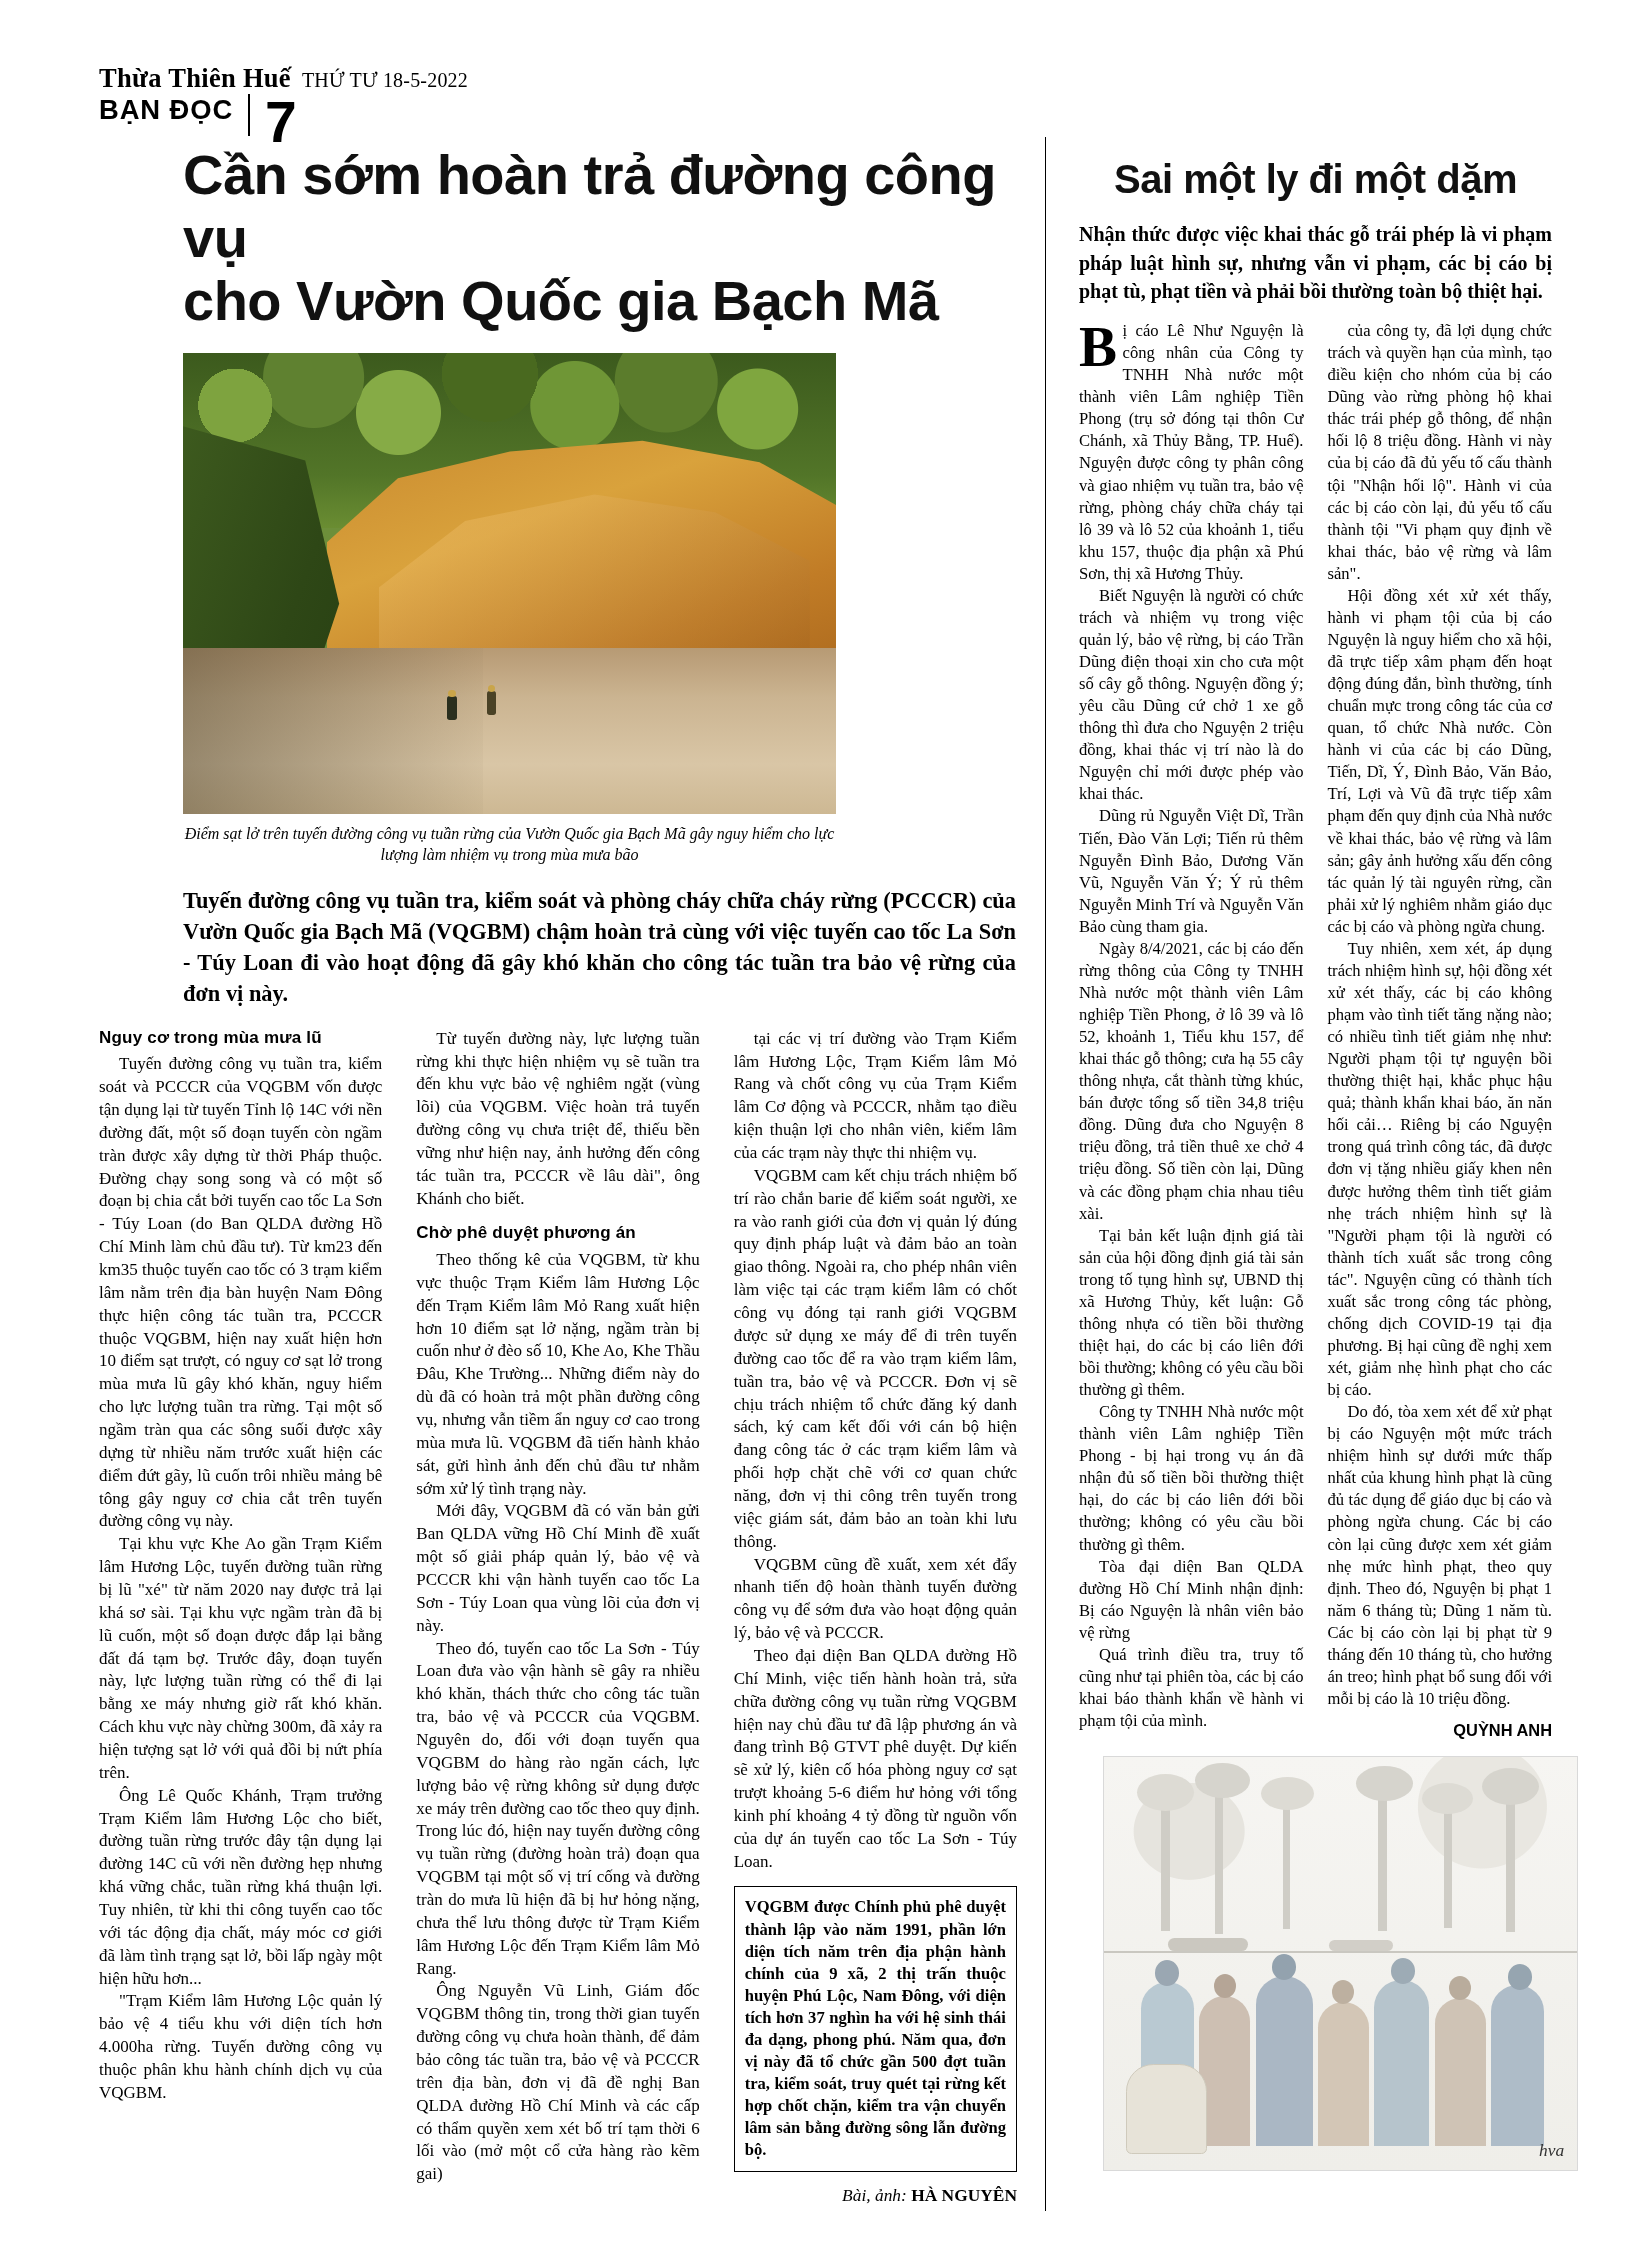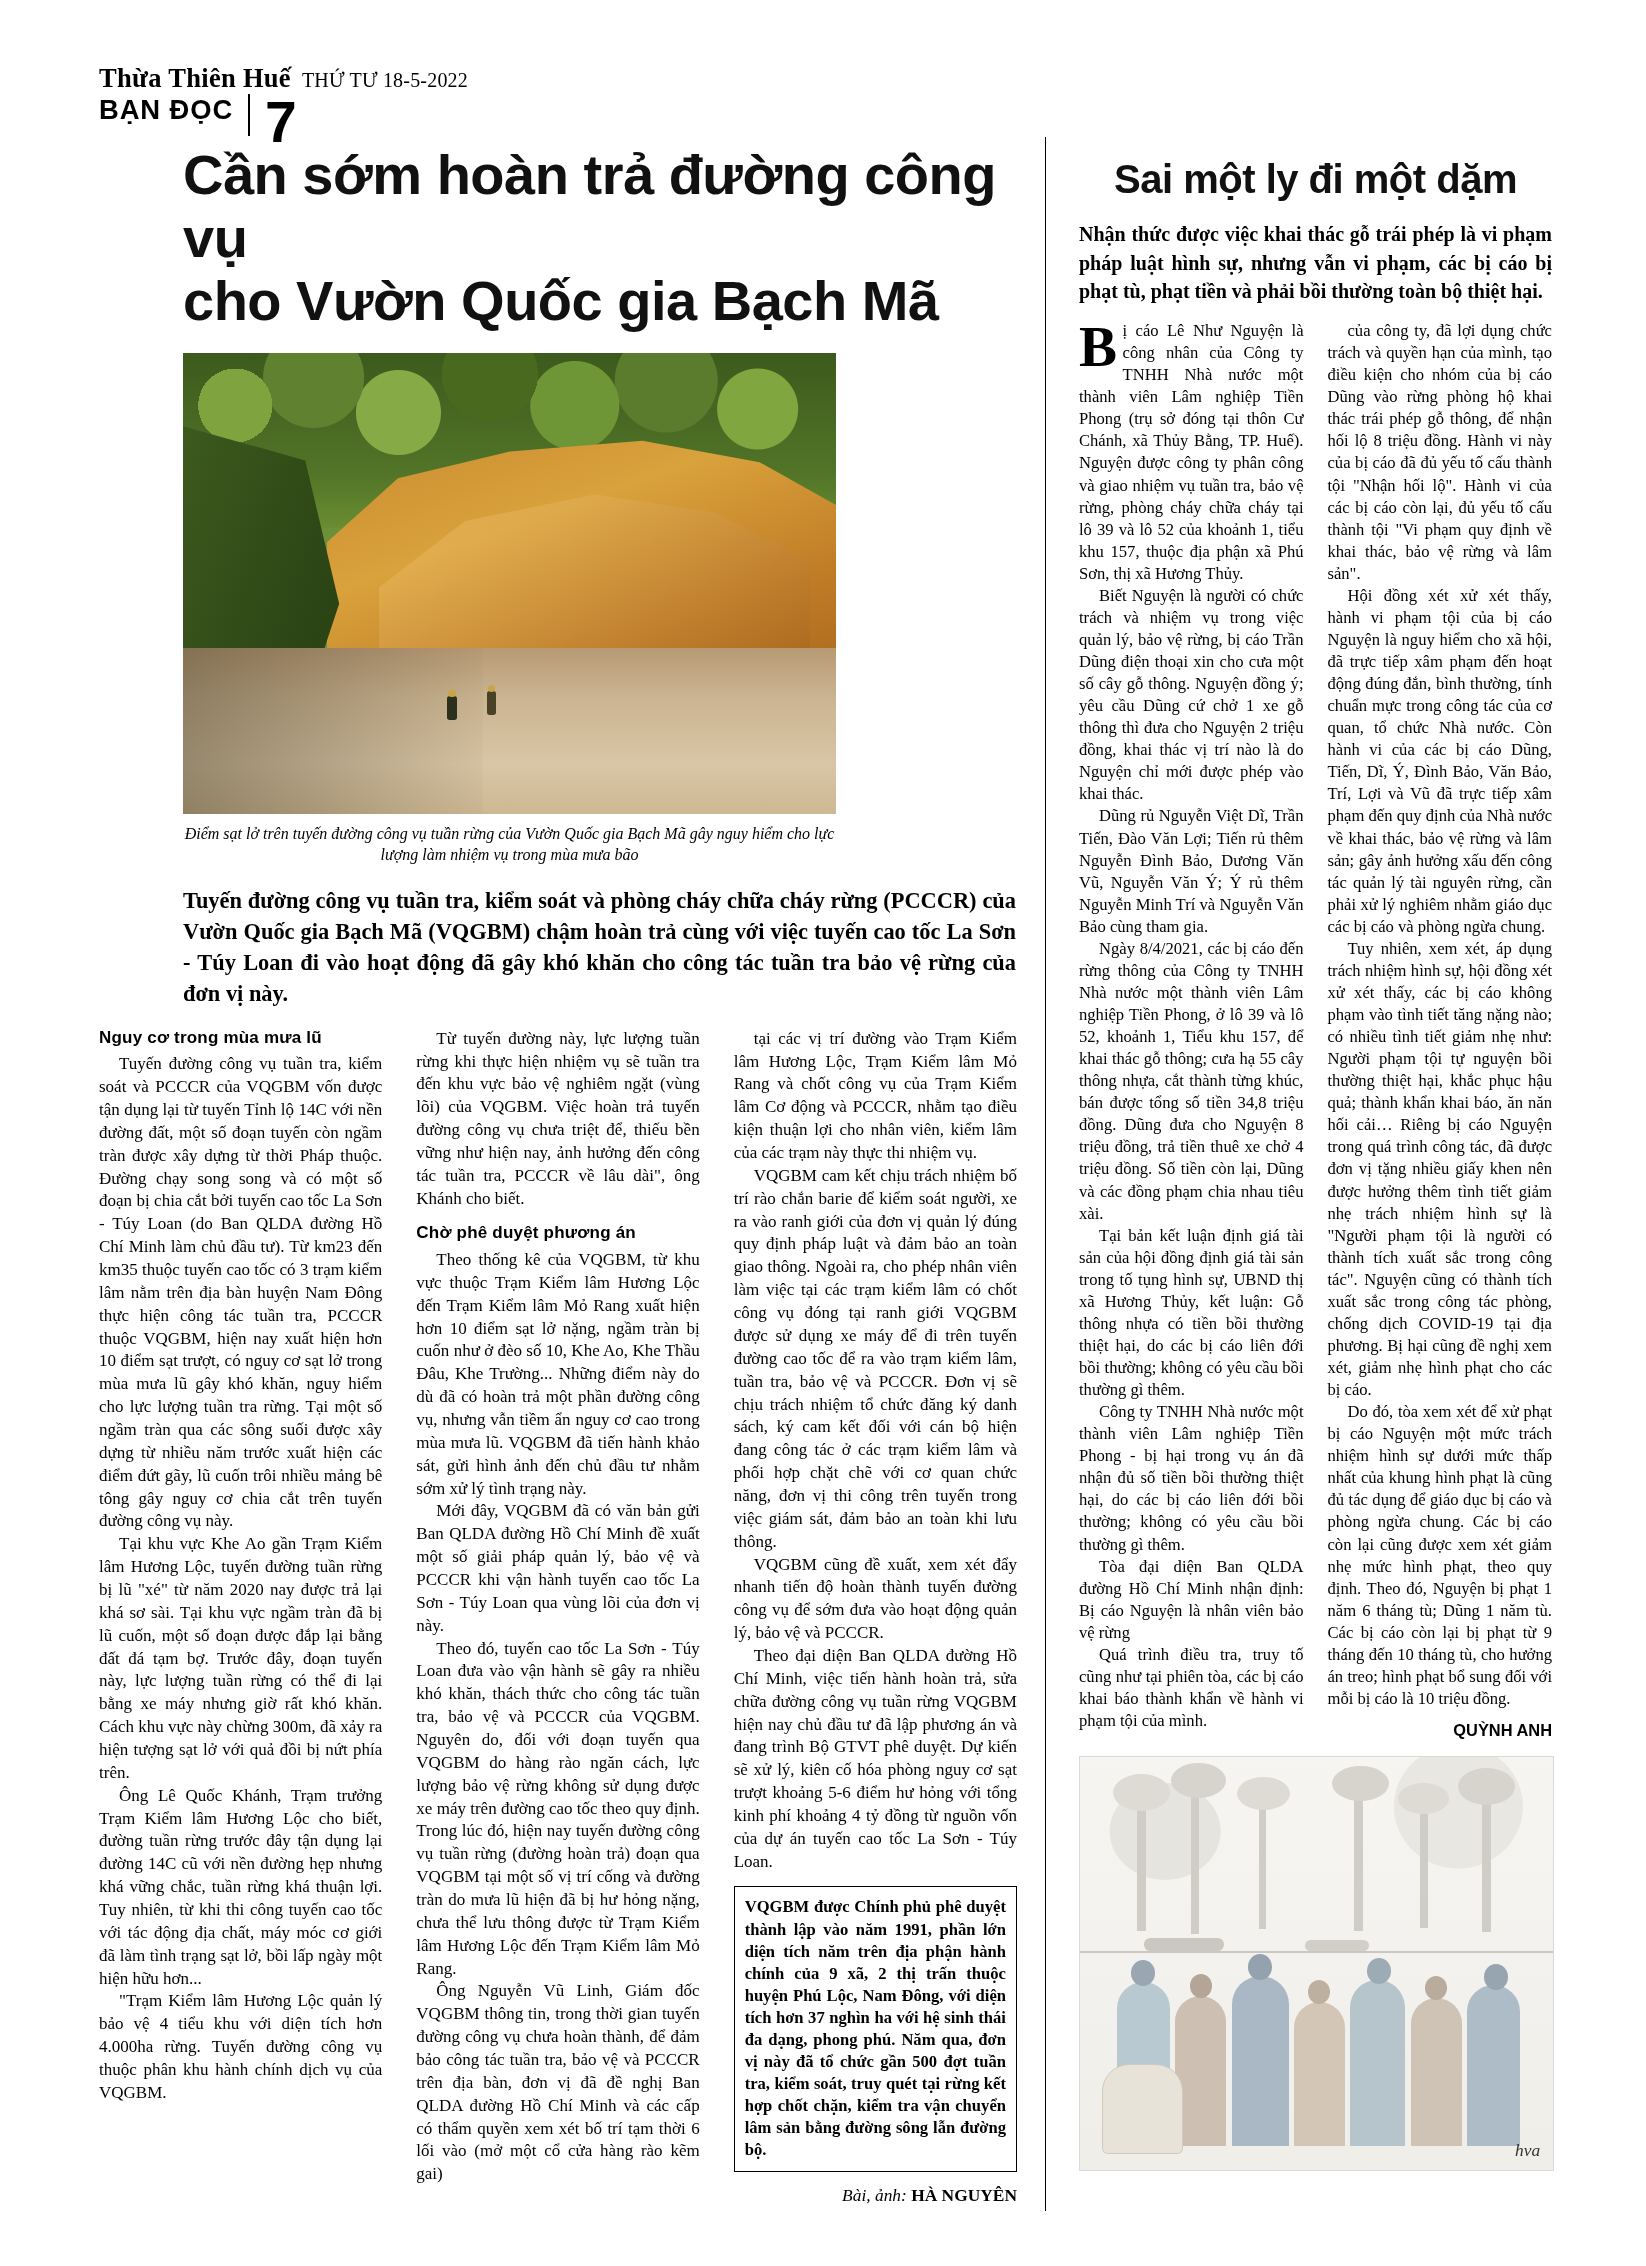--- a/index.html
+++ b/index.html
@@ -298,20 +298,21 @@
 
   
   .illus {
     margin-top: 16.4px;
     width: 473px;
     height: 413px;
     border: 0.9px solid #d9d9d9;
     background: #86efac;
     position: relative;
     overflow: hidden;
+    margin-left: 24px;
   }
   .il-bg {
     position:absolute; inset:0;
     background:
       radial-gradient(ellipse at 18% 18%, #e6e4de 0 55px, transparent 56px),
       radial-gradient(ellipse at 80% 12%, #e9e7e1 0 64px, transparent 65px),
       linear-gradient(180deg,#f6f5f2 0%, #efeee9 100%);
   }
   .il-tree {
     position:absolute; background:#cfcdc6;
@@ -375,21 +376,21 @@
           <p class="body">Tuyến đường công vụ tuần tra, kiểm soát và PCCCR của VQGBM vốn được tận dụng lại từ tuyến Tỉnh lộ 14C với nền đường đất, một số đoạn tuyến còn ngầm tràn được xây dựng từ thời Pháp thuộc. Đường chạy song song và có một số đoạn bị chia cắt bởi tuyến cao tốc La Sơn - Túy Loan (do Ban QLDA đường Hồ Chí Minh làm chủ đầu tư). Từ km23 đến km35 thuộc tuyến cao tốc có 3 trạm kiểm lâm nằm trên địa bàn huyện Nam Đông thực hiện công tác tuần tra, PCCCR thuộc VQGBM, hiện nay xuất hiện hơn 10 điểm sạt trượt, có nguy cơ sạt lở trong mùa mưa lũ gây khó khăn, nguy hiểm cho lực lượng tuần tra rừng. Tại một số ngầm tràn qua các sông suối được xây dựng từ nhiều năm trước xuất hiện các điểm đứt gãy, lũ cuốn trôi nhiều mảng bê tông gây nguy cơ chia cắt trên tuyến đường công vụ này.</p>
           <p class="body">Tại khu vực Khe Ao gần Trạm Kiểm lâm Hương Lộc, tuyến đường tuần rừng bị lũ "xé" từ năm 2020 nay được trả lại khá sơ sài. Tại khu vực ngầm tràn đã bị lũ cuốn, một số đoạn được đắp lại bằng đất đá tạm bợ. Trước đây, đoạn tuyến này, lực lượng tuần rừng có thể đi lại bằng xe máy nhưng giờ rất khó khăn. Cách khu vực này chừng 300m, đã xảy ra hiện tượng sạt lở với quả đồi bị nứt phía trên.</p>
           <p class="body">Ông Lê Quốc Khánh, Trạm trưởng Trạm Kiểm lâm Hương Lộc cho biết, đường tuần rừng trước đây tận dụng lại đường 14C cũ với nền đường hẹp nhưng khá vững chắc, tuần rừng khá thuận lợi. Tuy nhiên, từ khi thi công tuyến cao tốc với tác động địa chất, máy móc cơ giới đã làm tình trạng sạt lở, bồi lấp ngày một hiện hữu hơn...</p>
           <p class="body">"Trạm Kiểm lâm Hương Lộc quản lý bảo vệ 4 tiểu khu với diện tích hơn 4.000ha rừng. Tuyến đường công vụ thuộc phân khu hành chính dịch vụ của VQGBM.</p>
         </div>
 
         <div class="col">
           <p class="body">Từ tuyến đường này, lực lượng tuần rừng khi thực hiện nhiệm vụ sẽ tuần tra đến khu vực bảo vệ nghiêm ngặt (vùng lõi) của VQGBM. Việc hoàn trả tuyến đường công vụ chưa triệt để, thiếu bền vững như hiện nay, ảnh hưởng đến công tác tuần tra, PCCCR về lâu dài", ông Khánh cho biết.</p>
           <div class="subhead spaced">Chờ phê duyệt phương án</div>
           <p class="body">Theo thống kê của VQGBM, từ khu vực thuộc Trạm Kiểm lâm Hương Lộc đến Trạm Kiểm lâm Mỏ Rang xuất hiện hơn 10 điểm sạt lở nặng, ngầm tràn bị cuốn như ở đèo số 10, Khe Ao, Khe Thầu Đâu, Khe Trường... Những điểm này do dù đã có hoàn trả một phần đường công vụ, nhưng vẫn tiềm ẩn nguy cơ cao trong mùa mưa lũ. VQGBM đã tiến hành khảo sát, gửi hình ảnh đến chủ đầu tư nhằm sớm xử lý tình trạng này.</p>
-          <p class="body">Mới đây, VQGBM đã có văn bản gửi Ban QLDA đường Hồ Chí Minh đề xuất một số giải pháp quản lý, bảo vệ và PCCCR khi vận hành tuyến cao tốc La Sơn - Túy Loan qua vùng lõi của đơn vị này.</p>
+          <p class="body">Mới đây, VQGBM đã có văn bản gửi Ban QLDA vững Hồ Chí Minh đề xuất một số giải pháp quản lý, bảo vệ và PCCCR khi vận hành tuyến cao tốc La Sơn - Túy Loan qua vùng lõi của đơn vị này.</p>
           <p class="body">Theo đó, tuyến cao tốc La Sơn - Túy Loan đưa vào vận hành sẽ gây ra nhiều khó khăn, thách thức cho công tác tuần tra, bảo vệ và PCCCR của VQGBM. Nguyên do, đối với đoạn tuyến qua VQGBM do hàng rào ngăn cách, lực lượng bảo vệ rừng không sử dụng được xe máy trên đường cao tốc theo quy định. Trong lúc đó, hiện nay tuyến đường công vụ tuần rừng (đường hoàn trả) đoạn qua VQGBM tại một số vị trí cống và đường tràn do mưa lũ hiện đã bị hư hỏng nặng, chưa thể lưu thông được từ Trạm Kiểm lâm Hương Lộc đến Trạm Kiểm lâm Mỏ Rang.</p>
           <p class="body">Ông Nguyễn Vũ Linh, Giám đốc VQGBM thông tin, trong thời gian tuyến đường công vụ chưa hoàn thành, để đảm bảo công tác tuần tra, bảo vệ và PCCCR trên địa bàn, đơn vị đã đề nghị Ban QLDA đường Hồ Chí Minh và các cấp có thẩm quyền xem xét bố trí tạm thời 6 lối vào (mở một cổ cửa hàng rào kẽm gai)</p>
         </div>
 
         <div class="col">
           <p class="body">tại các vị trí đường vào Trạm Kiểm lâm Hương Lộc, Trạm Kiểm lâm Mỏ Rang và chốt công vụ của Trạm Kiểm lâm Cơ động và PCCCR, nhằm tạo điều kiện thuận lợi cho nhân viên, kiểm lâm của các trạm này thực thi nhiệm vụ.</p>
           <p class="body">VQGBM cam kết chịu trách nhiệm bố trí rào chắn barie để kiểm soát người, xe ra vào ranh giới của đơn vị quản lý đúng quy định pháp luật và đảm bảo an toàn giao thông. Ngoài ra, cho phép nhân viên làm việc tại các trạm kiểm lâm có chốt công vụ đóng tại ranh giới VQGBM được sử dụng xe máy để đi trên tuyến đường cao tốc để ra vào trạm kiểm lâm, tuần tra, bảo vệ và PCCCR. Đơn vị sẽ chịu trách nhiệm tổ chức đăng ký danh sách, ký cam kết đối với cán bộ hiện đang công tác ở các trạm kiểm lâm và phối hợp chặt chẽ với cơ quan chức năng, đơn vị thi công trên tuyến trong việc giám sát, đảm bảo an toàn khi lưu thông.</p>
           <p class="body">VQGBM cũng đề xuất, xem xét đẩy nhanh tiến độ hoàn thành tuyến đường công vụ để sớm đưa vào hoạt động quản lý, bảo vệ và PCCCR.</p>
           <p class="body">Theo đại diện Ban QLDA đường Hồ Chí Minh, việc tiến hành hoàn trả, sửa chữa đường công vụ tuần rừng VQGBM hiện nay chủ đầu tư đã lập phương án và đang trình Bộ GTVT phê duyệt. Dự kiến sẽ xử lý, kiên cố hóa phòng nguy cơ sạt trượt khoảng 5-6 điểm hư hỏng với tổng kinh phí khoảng 4 tỷ đồng từ nguồn vốn của dự án tuyến cao tốc La Sơn - Túy Loan.</p>
           <div class="boxnote">VQGBM được Chính phủ phê duyệt thành lập vào năm 1991, phần lớn diện tích năm trên địa phận hành chính của 9 xã, 2 thị trấn thuộc huyện Phú Lộc, Nam Đông, với diện tích hơn 37 nghìn ha với hệ sinh thái đa dạng, phong phú. Năm qua, đơn vị này đã tổ chức gần 500 đợt tuần tra, kiểm soát, truy quét tại rừng kết hợp chốt chặn, kiểm tra vận chuyển lâm sản bằng đường sông lẫn đường bộ.</div>

